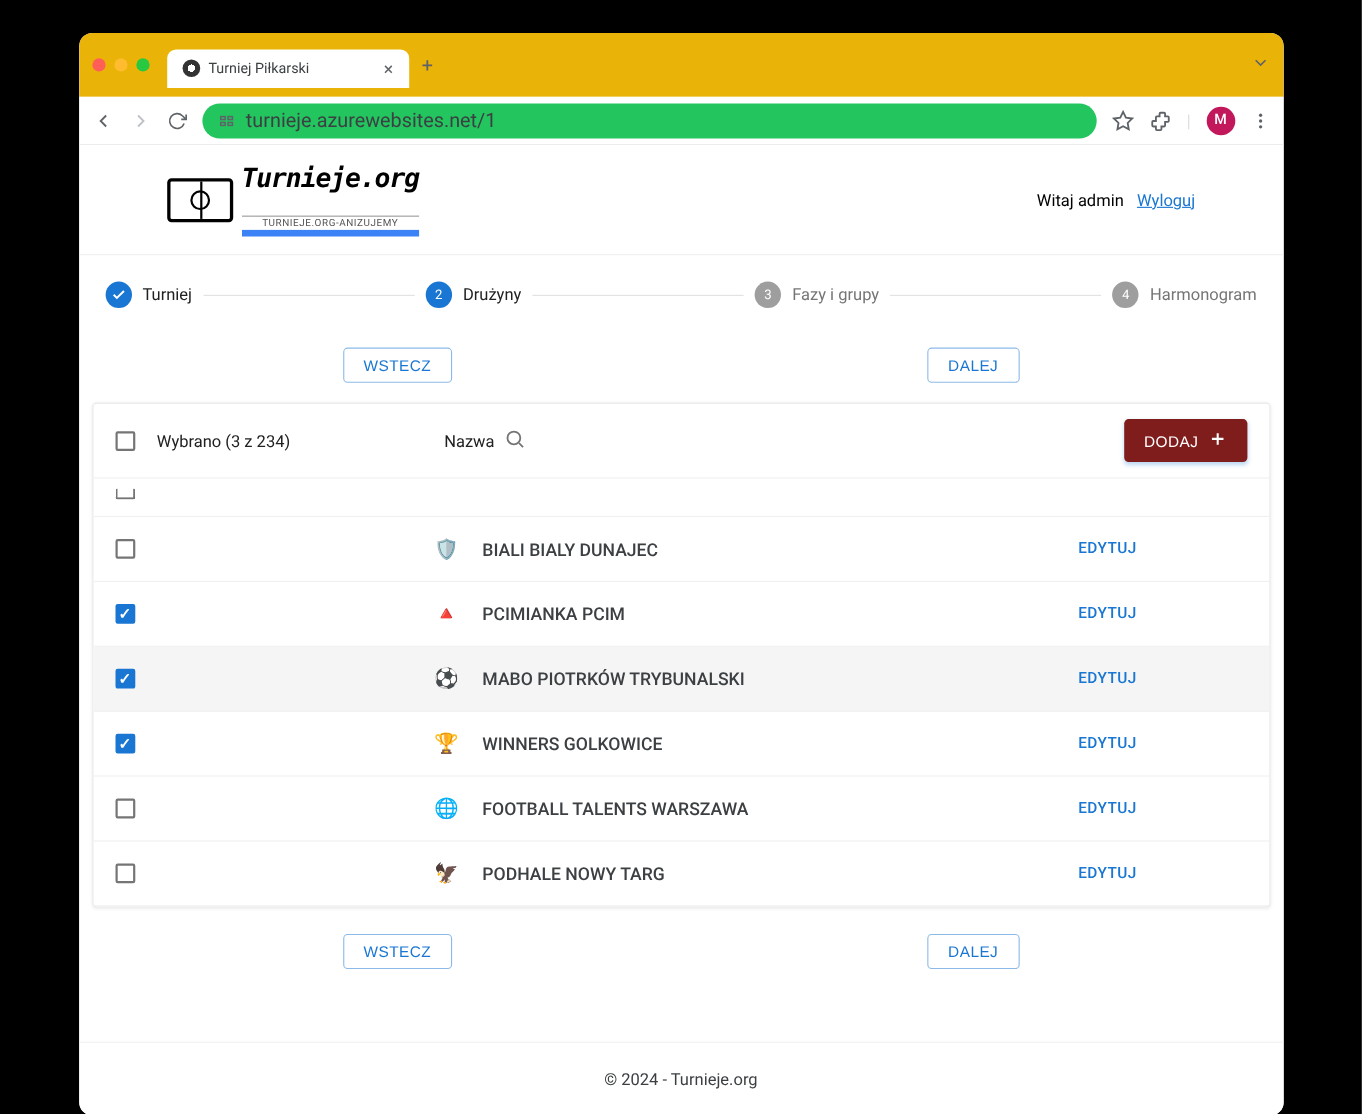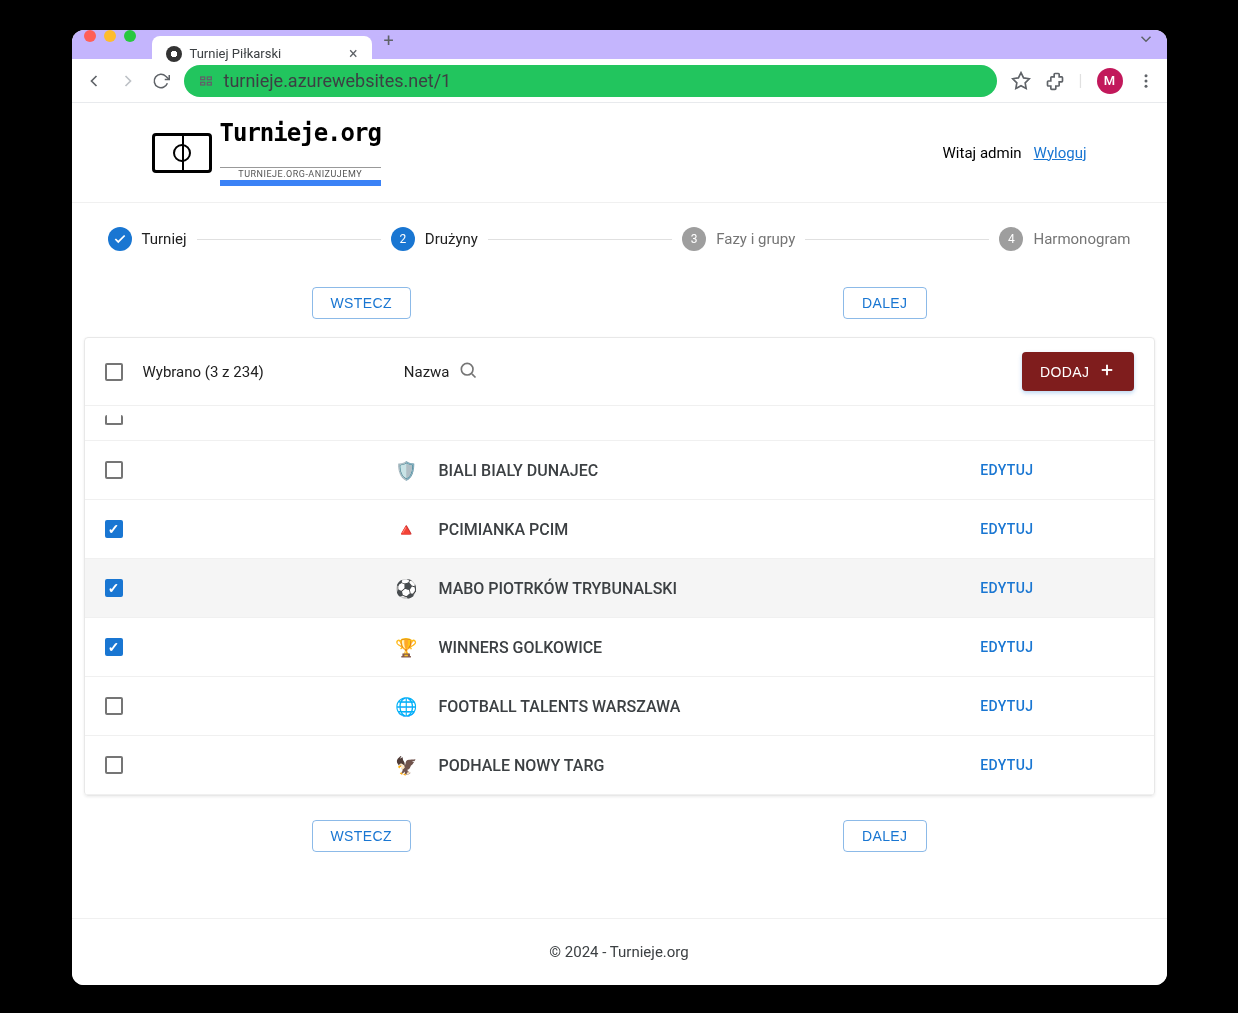--- a/index.html
+++ b/index.html
@@ -1,18 +1,18 @@
 <!DOCTYPE html>
 <html><head>
   <meta charset="utf-8">
   <style>
     * { box-sizing: border-box; margin: 0; padding: 0; }
     body { background: #000; font-family: -apple-system, BlinkMacSystemFont, "Segoe UI", Roboto, sans-serif; padding: 30px; }
     .window { background: #fff; border-radius: 12px; width: 1095px; margin: 0 auto; overflow: hidden; box-shadow: 0 20px 60px rgba(0,0,0,0.5); }
-    .titlebar { background: #c4b5fd; height: 29px; display: flex; align-items: flex-start; padding: 0 12px; }
+    .titlebar { background: #eab308; height: 58px; display: flex; align-items: center; padding: 0 12px; }
     .traffic { display: flex; gap: 8px; margin-right: 16px; }
     .dot { width: 12px; height: 12px; border-radius: 50%; }
     .dot.red { background: #ff5f57; }
     .dot.yellow { background: #febc2e; }
     .dot.green { background: #28c840; }
     .tab { background: #fff; border-radius: 8px 8px 0 0; padding: 8px 14px; display: flex; align-items: center; gap: 8px; font-size: 13px; color: #3c4043; margin-top: 6px; min-width: 220px; }
     .tab-icon { width: 16px; height: 16px; border-radius: 50%; background: radial-gradient(circle, #fff 30%, #333 30%); }
     .tab-close { margin-left: auto; color: #5f6368; cursor: pointer; font-size: 16px; }
     .new-tab { margin-left: 12px; color: #5f6368; font-size: 18px; cursor: pointer; }
     .tabbar-right { margin-left: auto; color: #5f6368; }
@@ -23,25 +23,25 @@
     .site-icon { width: 16px; height: 16px; }
     .toolbar-right { display: flex; align-items: center; gap: 14px; }
     .avatar { width: 26px; height: 26px; border-radius: 50%; background: #c2185b; color: #fff; display: flex; align-items: center; justify-content: center; font-size: 13px; font-weight: 500; }
     .content { background: #fff; }
     .app-header { display: flex; align-items: center; padding: 16px 80px; border-bottom: 1px solid #f0f0f0; }
     .logo { display: flex; align-items: center; gap: 8px; }
     .logo-mark { width: 60px; height: 40px; border: 3px solid #000; border-radius: 4px; position: relative; display: flex; align-items: center; justify-content: center; }
     .logo-mark::before { content: ''; width: 2px; height: 100%; background: #000; position: absolute; left: 50%; }
     .logo-mark::after { content: ''; width: 14px; height: 14px; border: 2px solid #000; border-radius: 50%; position: absolute; }
     .logo-text { display: flex; flex-direction: column; }
-    .logo-title { font-size: 24px; font-weight: 700; font-family: monospace; letter-spacing: -1px; }
+    .logo-title { font-size: 24px; font-weight: 700; font-family: monospace; letter-spacing: -1px; font-style: italic; }
     .logo-sub { font-size: 9px; color: #555; letter-spacing: 0.5px; border-top: 1px solid #999; border-bottom: 6px solid #3b82f6; padding: 1px 0; text-align: center; margin-top: 20px; }
     .header-right { margin-left: auto; display: flex; align-items: center; gap: 12px; font-size: 15px; }
     .logout-link { color: #1976d2; text-decoration: underline; }
-    .stepper { display: flex; align-items: center; padding: 24px 36px; gap: 0; }
+    .stepper { display: flex; align-items: center; padding: 24px 24px; gap: 0; }
     .step { display: flex; align-items: center; gap: 10px; }
     .step-circle { width: 24px; height: 24px; border-radius: 50%; display: flex; align-items: center; justify-content: center; font-size: 12px; color: #fff; }
     .step-circle.done { background: #1976d2; }
     .step-circle.active { background: #1976d2; }
     .step-circle.pending { background: #9e9e9e; }
     .step-label { font-size: 15px; color: #212121; }
     .step.pending .step-label { color: #757575; }
     .step-line { flex: 1; height: 1px; background: #e0e0e0; margin: 0 10px; }
     .nav-buttons { display: flex; justify-content: space-between; padding: 12px 240px 18px; }
     .btn-outline { border: 1px solid rgba(25,118,210,0.5); color: #1976d2; background: transparent; padding: 7px 18px; border-radius: 4px; font-size: 14px; font-weight: 500; letter-spacing: 0.4px; cursor: pointer; }

